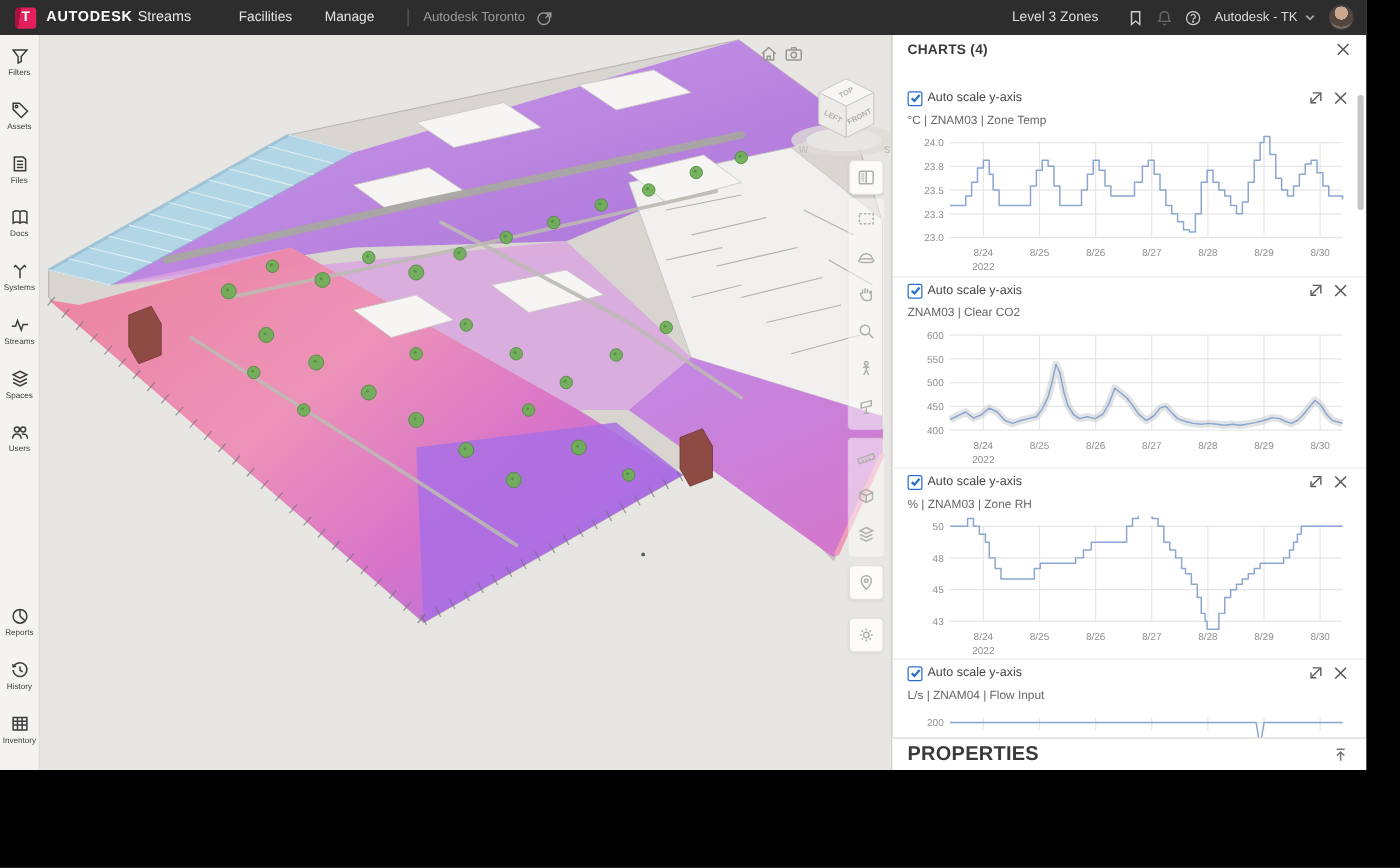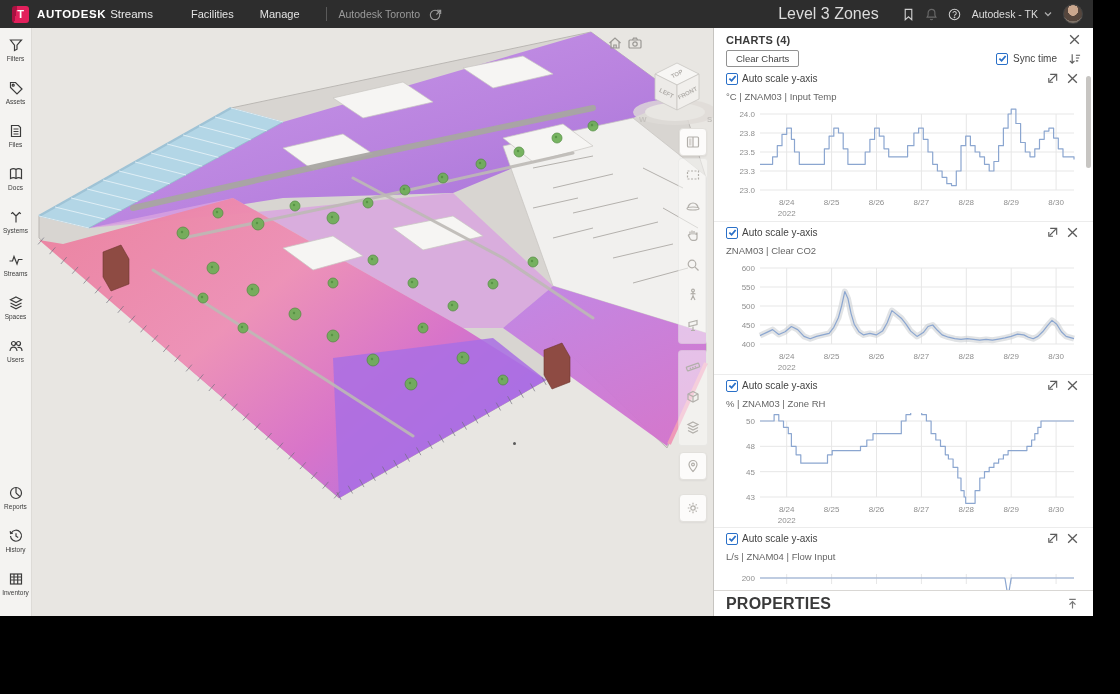--- a/index.html
+++ b/index.html
@@ -13,21 +13,21 @@
   .brandtext{margin-left:8px;color:#fff;font-size:11.5px;white-space:nowrap;}
   .brandtext b{letter-spacing:.6px;margin-right:4px;}
   .brandtext span{color:#e9e9e9;}
   .topnav{display:flex;gap:26px;margin-left:38px;font-size:11px;color:#e3e3e3;}
   .topnav span{cursor:default;}
   .tb-divider{width:1px;height:14px;background:#5a5a5a;margin:0 12px 0 26px;}
   .facility{font-size:10.5px;color:#9a9a9a;}
   .tb-icon{width:15px;height:15px;margin-left:8px;flex:none;}
   .tb-icon.dim{opacity:.55;}
   .tb-spacer{flex:1;}
-  .viewname{font-size:16px;color:#dcdcdc;margin-right:14px;}
+  .viewname{font-size:11px;color:#dcdcdc;margin-right:14px;}
   .account{font-size:10.5px;color:#dcdcdc;margin-left:10px;}
   .chev{width:10px;height:10px;margin-left:5px;}
   .avatar{width:20px;height:20px;border-radius:50%;margin-left:10px;background:radial-gradient(circle at 50% 30%,#caa78e 0 34%,#55463d 35% 70%,#7d7166 71%);border:1px solid #444;}
 
   
   .sidebar{position:absolute;left:0;top:28px;width:32px;height:588px;background:var(--sidebar_bg);border-right:1px solid #dddbd7;display:flex;flex-direction:column;align-items:center;padding-top:5px;}
   .sb-item{width:32px;height:43px;display:flex;flex-direction:column;align-items:center;justify-content:flex-start;padding-top:4px;cursor:pointer;}
   .sb-item svg{width:16px;height:16px;stroke:#3c3c3c;fill:none;stroke-width:1.2;}
   .sb-item span{font-size:6.5px;color:#3c3c3c;margin-top:2px;white-space:nowrap;}
   .sb-bottom{margin-top:auto;margin-bottom:6px;display:flex;flex-direction:column;align-items:center;}
@@ -503,54 +503,40 @@
   </main>
 
   <section class="charts-panel">
     <div class="panel-head">
       <div class="ph-row1">
         <span class="ph-title">CHARTS (4)</span>
         <svg class="icon-12" viewBox="0 0 12 12">
               <path d="M2 2l8 8M10 2l-8 8"></path>
             </svg>
       </div>
-      <div class="ph-row2">
-        <button class="clear-btn">Clear Charts</button>
-        <div class="ph-right">
-          <span class="cb">
-                <svg viewBox="0 0 10 10">
-                  <polyline points="1.5,5.2 4,7.5 8.5,2.2"></polyline>
-                </svg>
-              </span>
-          <span class="cb-label">Sync time</span>
-          <svg class="icon-12" viewBox="0 0 14 14" style="margin-left:6px">
-                <path d="M4.5 2.5v9M2 9.5l2.5 2.5L7 9.5M8.5 3.5h4.5M8.5 6.5h3.5M8.5 9.5h2.5"></path>
-              </svg>
-        </div>
-      </div>
     </div>
 
     <div class="chart-sec first">
       <div class="cs-head">
         <span class="cb">
               <svg viewBox="0 0 10 10">
                 <polyline points="1.5,5.2 4,7.5 8.5,2.2"></polyline>
               </svg>
             </span>
         <span class="cb-label">Auto scale y-axis</span>
         <span class="cs-icons">
           <svg class="icon-12" viewBox="0 0 14 14">
                 <path d="M4.5 2.5h7v7M10.5 3.5L4 10M3 6.5v4.5h4.5"></path>
               </svg>
           <svg class="icon-12" viewBox="0 0 12 12">
                 <path d="M2 2l8 8M10 2l-8 8"></path>
               </svg>
         </span>
       </div>
-      <div class="cs-label">°C | ZNAM03 | Input Temp</div>
+      <div class="cs-label">°C | ZNAM03 | Zone Temp</div>
       <svg id="chart-0" class="cs-plot" width="354" height="112">
             <line x1="60.69" y1="8" x2="60.69" y2="84" class="grid"></line>
             <text x="60.69" y="99" class="xlab" text-anchor="middle">8/24</text>
             <text x="60.69" y="110" class="xlab" text-anchor="middle">2022</text>
             <line x1="105.592" y1="8" x2="105.592" y2="84" class="grid"></line>
             <text x="105.592" y="99" class="xlab" text-anchor="middle">8/25</text>
             <line x1="150.494" y1="8" x2="150.494" y2="84" class="grid"></line>
             <text x="150.494" y="99" class="xlab" text-anchor="middle">8/26</text>
             <line x1="195.39600000000002" y1="8" x2="195.39600000000002" y2="84" class="grid"></line>
             <text x="195.39600000000002" y="99" class="xlab" text-anchor="middle">8/27</text>

